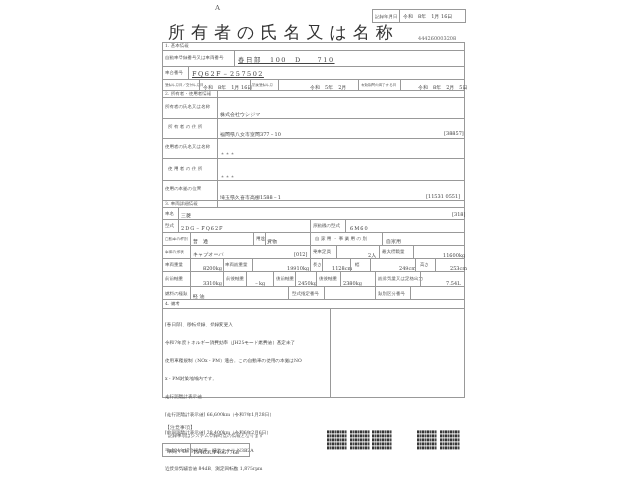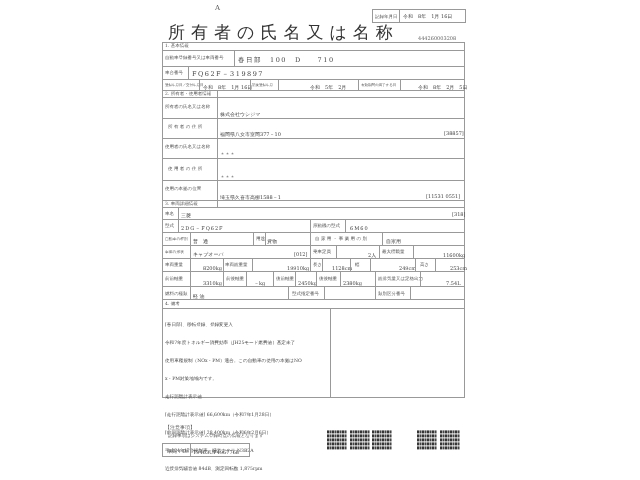--- a/index.html
+++ b/index.html
@@ -1,20 +1,20 @@
 <!DOCTYPE html>
 <html><head>
 <meta charset="utf-8">
 <style>
   * { box-sizing: border-box; margin: 0; padding: 0; }
   html, body { width: 640px; height: 480px; background: #ffffff; overflow: hidden; }
   body { font-family: "DejaVu Serif", "Liberation Serif", serif; color: #333; position: relative; }
   .abs { position: absolute; }
   .tiny { font-size: 4.5px; color: #555; white-space: nowrap; }
-  .val { font-size: 6.5px; color: #444; white-space: nowrap; letter-spacing: 1.5px; }
+  .val { font-size: 6.5px; color: #444; white-space: nowrap; letter-spacing: 1.5px; text-decoration: underline; }
   .valsm { font-size: 5px; color: #444; white-space: nowrap; }
   .box { border: 1px solid #999; }
   .hline { position: absolute; height: 1px; background: #999; }
   .vline { position: absolute; width: 1px; background: #999; }
   .title { font-size: 17px; letter-spacing: 6px; color: #333; }
   .qr { position: absolute; width: 20px; height: 20px;
         background:
           repeating-linear-gradient(90deg, #222 0 2px, #fff 2px 3px, #444 3px 4px, #fff 4px 5px),
           #888;
         background-blend-mode: multiply;
@@ -38,21 +38,21 @@
 <div class="abs" style="left:162px;top:42px;width:303px;height:356px;border:1px solid #999;"></div>
 
 <span class="abs tiny" style="left:165px;top:43px;">1. 基本情報</span>
 <div class="hline" style="left:162px;top:50px;width:303px;"></div>
 <span class="abs tiny" style="left:165px;top:55px;">自動車登録番号又は車両番号</span>
 <div class="vline" style="left:234px;top:50px;height:16px;"></div>
 <span class="abs val" style="left:238px;top:56px;">春日部　100　D　　710</span>
 <div class="hline" style="left:162px;top:66px;width:303px;"></div>
 <span class="abs tiny" style="left:165px;top:70px;">車台番号</span>
 <div class="vline" style="left:188px;top:66px;height:13px;"></div>
-<span class="abs val" style="left:192px;top:70px;">FQ62F－319897</span>
+<span class="abs val" style="left:192px;top:70px;">FQ62F－257502</span>
 <div class="hline" style="left:162px;top:79px;width:303px;"></div>
 <span class="abs tiny" style="left:165px;top:83px;font-size:3.5px;">登録年月日／交付年月日</span>
 <div class="vline" style="left:199px;top:79px;height:11px;"></div>
 <span class="abs valsm" style="left:203px;top:84px;">令和　8年　1月 16日</span>
 <div class="vline" style="left:250px;top:79px;height:11px;"></div>
 <span class="abs tiny" style="left:252px;top:83px;font-size:3.5px;">初度登録年月</span>
 <div class="vline" style="left:278px;top:79px;height:11px;"></div>
 <span class="abs valsm" style="left:310px;top:84px;">令和　5年　2月</span>
 <div class="vline" style="left:358px;top:79px;height:11px;"></div>
 <span class="abs tiny" style="left:361px;top:83px;font-size:3.5px;">有効期間の満了する日</span>

